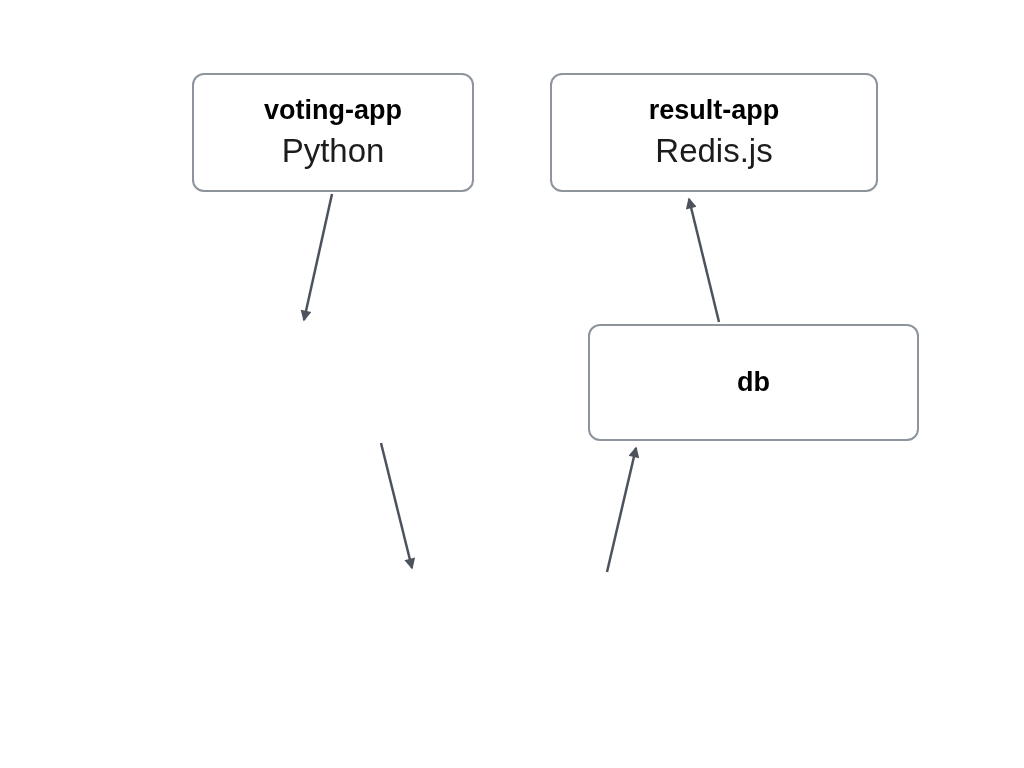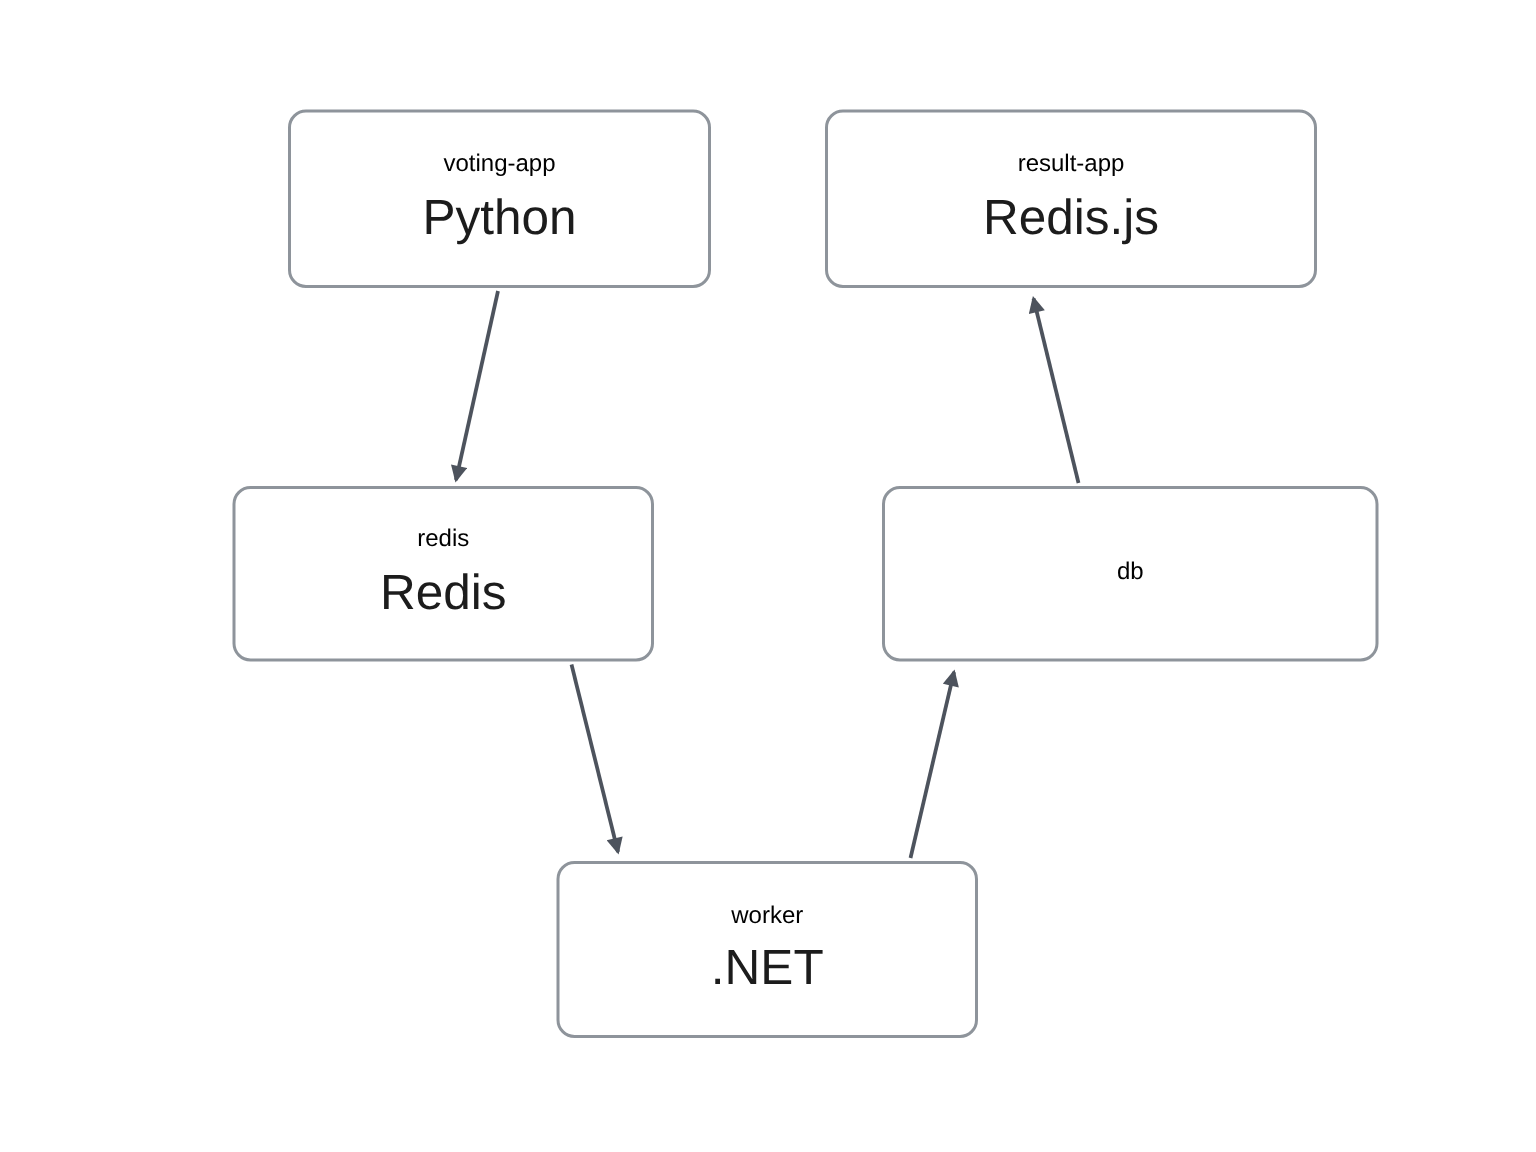--- a/index.html
+++ b/index.html
@@ -40,22 +40,22 @@
     border: 2px solid var(--node_border);
     border-radius: 12px;
     display: flex;
     flex-direction: column;
     align-items: center;
     justify-content: center;
     gap: 6px;
     text-align: center;
   }
   .node-title {
-    font-size: 16px;
-    font-weight: 400;
+    font-size: 27px;
+    font-weight: 700;
     color: var(--title_text);
     line-height: 1.15;
   }
   .node-subtitle {
     font-size: 33px;
     font-weight: 400;
     color: var(--subtitle_text);
     line-height: 1.15;
   }
   .node-voting-app { left: 192px; top: 73px;  width: 282px; height: 119px; }
@@ -84,27 +84,19 @@
   <div class="node node-voting-app">
     <div class="node-title">voting-app</div>
     <div class="node-subtitle">Python</div>
   </div>
 
   <div class="node node-result-app">
     <div class="node-title">result-app</div>
     <div class="node-subtitle">Redis.js</div>
   </div>
 
-  <div class="node node-redis">
-    <div class="node-title">redis</div>
-    <div class="node-subtitle">Redis</div>
-  </div>
 
   <div class="node node-db">
     <div class="node-title">db</div>
   </div>
 
-  <div class="node node-worker">
-    <div class="node-title">worker</div>
-    <div class="node-subtitle">.NET</div>
-  </div>
 
 </div>
 
 </body></html>

